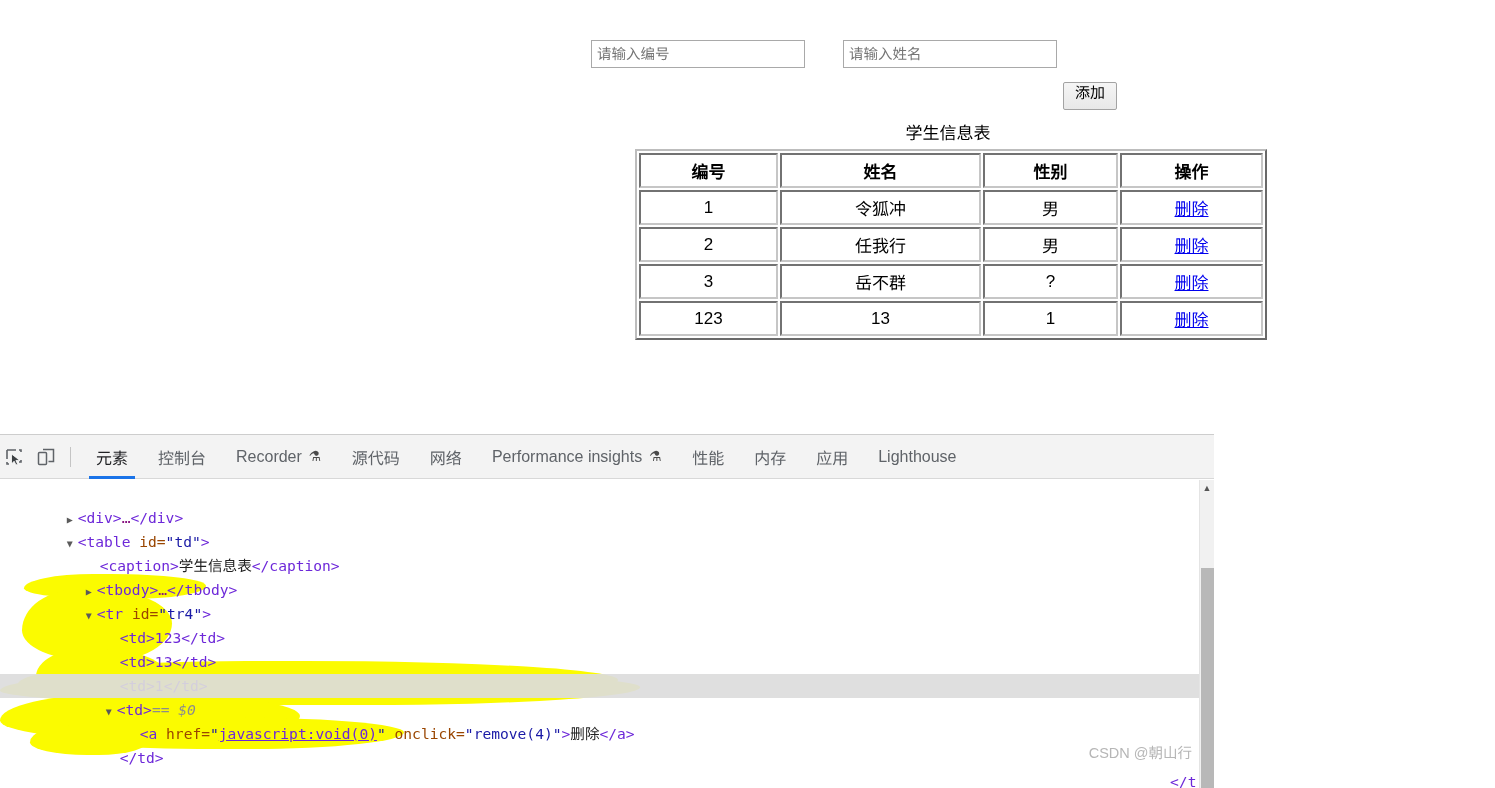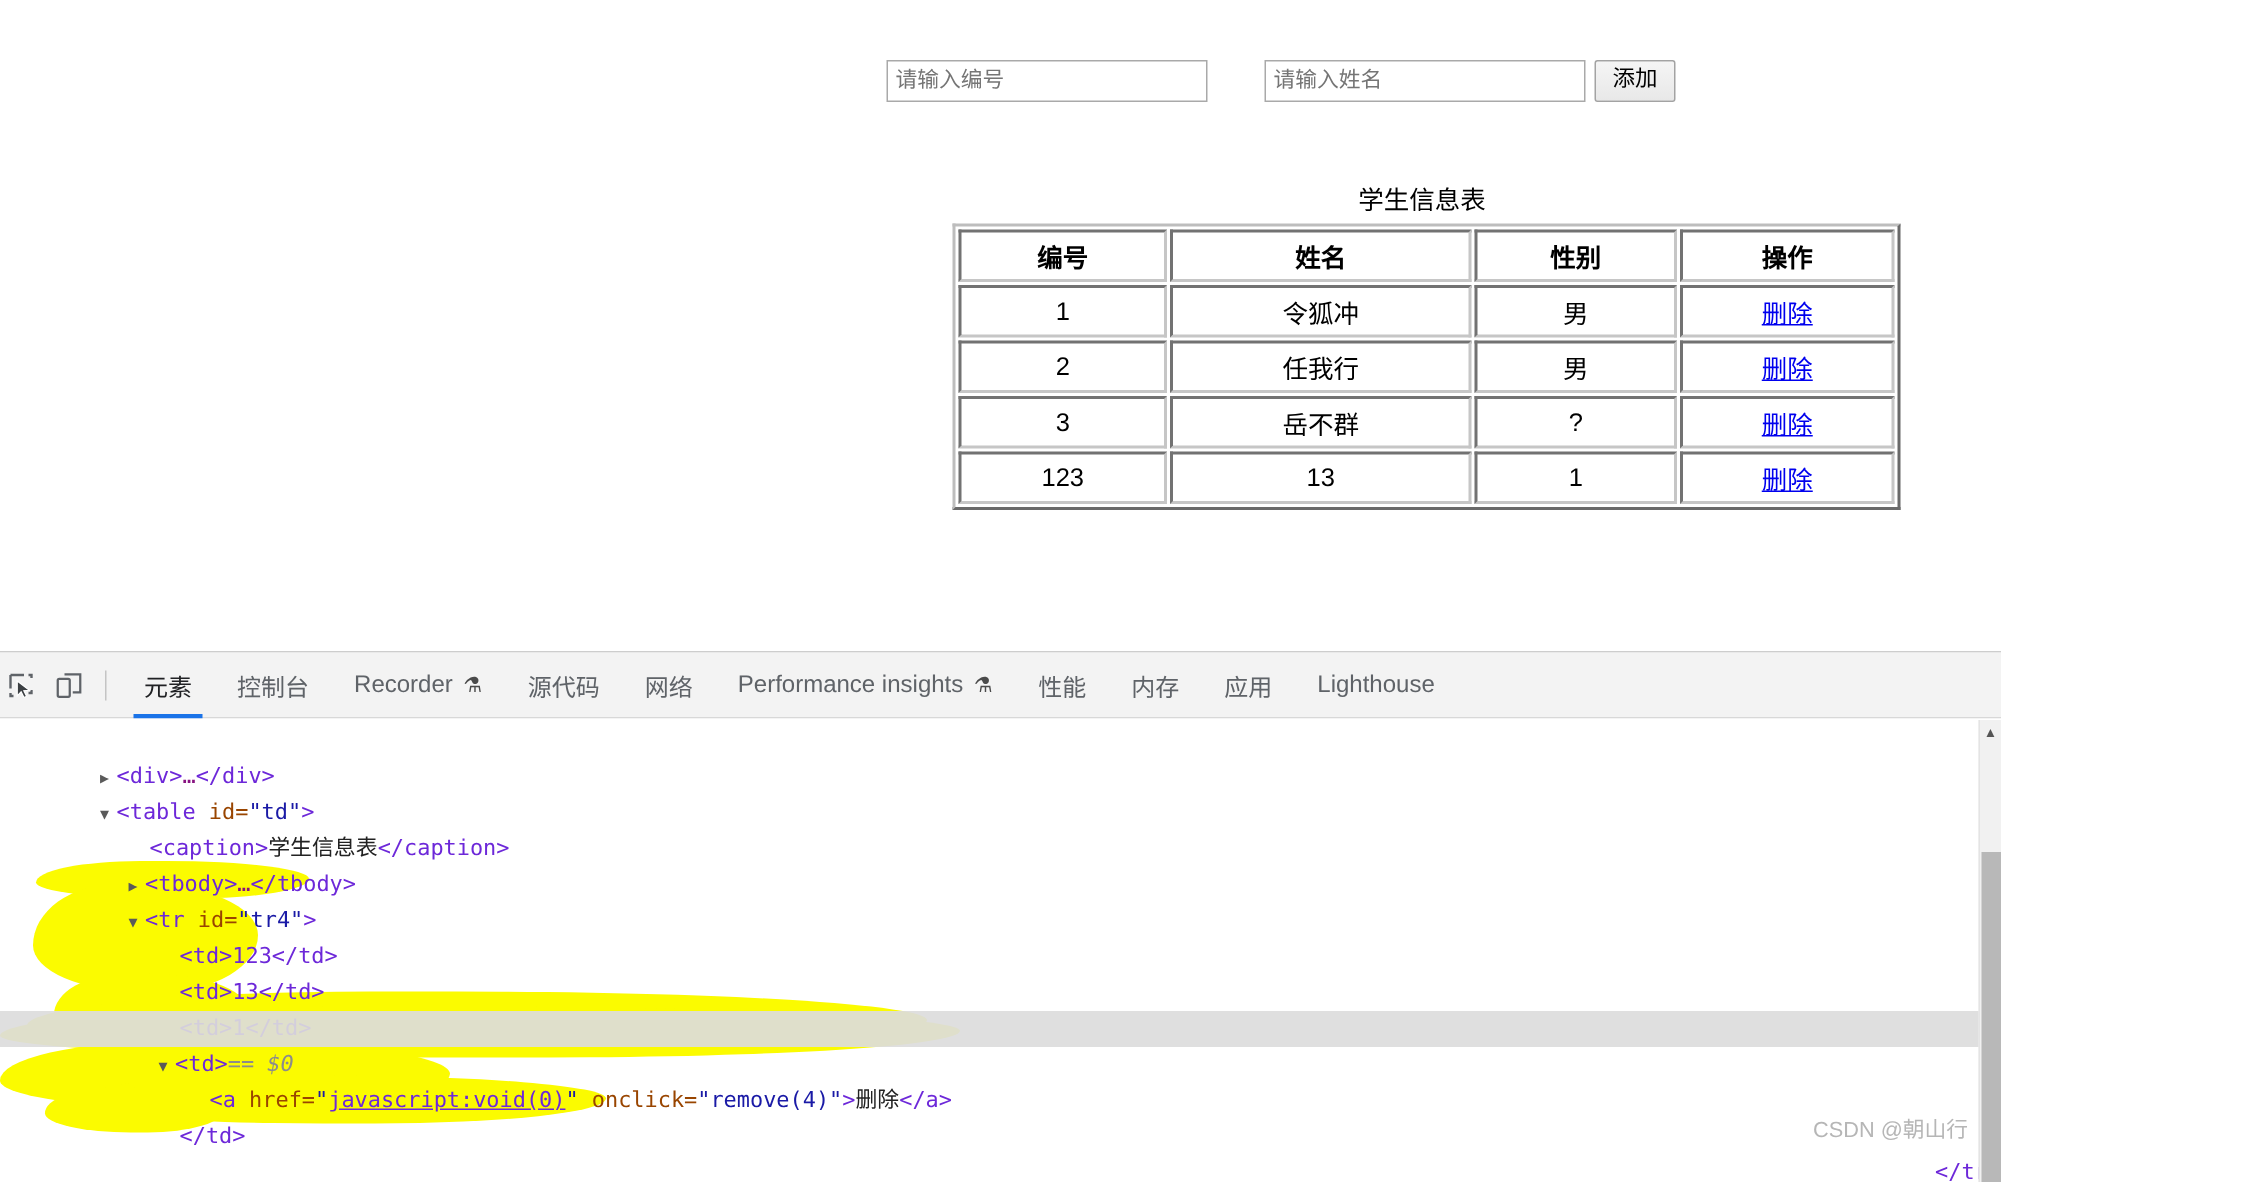--- a/index.html
+++ b/index.html
@@ -52,26 +52,27 @@
   #input-id   { width: 214px; }
   #input-name { width: 214px; margin-left: 32px; }
   #input-sex  { width: 212px; }
   #add-button {
     box-sizing: border-box;
     height: 28px;
     min-width: 54px;
     padding: 0 9px 2px 9px;
     border: 1px solid #a3a3a3;
     background: linear-gradient(#f5f5f5, #e8e8e8);
-    font-family: Liberation Sans, sans-serif;
+    font-family: Liberation Mono, monospace;
     font-size: 15px;
     color: #000000;
     cursor: pointer;
     border-radius: 2px;
     line-height: 24px;
+    margin-top: 42px;
   }
 
   
   #table-wrap {
     position: absolute;
     left: 635px;
     top: 122px;
     width: 626px;
   }
   #student-caption {
@@ -119,21 +120,21 @@
     text-decoration: underline;
     font-size: 17px;
     font-family: "Liberation Sans", "DejaVu Sans", sans-serif;
   }
 
   
   #devtools {
     position: absolute;
     left: 0;
     top: 434px;
-    width: 1334px;
+    width: 1214px;
     height: 354px;
     background: #ffffff;
     border-top: 1px solid #cdcdcd;
     box-sizing: border-box;
     overflow: hidden;
     font-family: "Liberation Sans", "DejaVu Sans", sans-serif;
   }
   #devtools-toolbar {
     position: relative;
     height: 44px;

